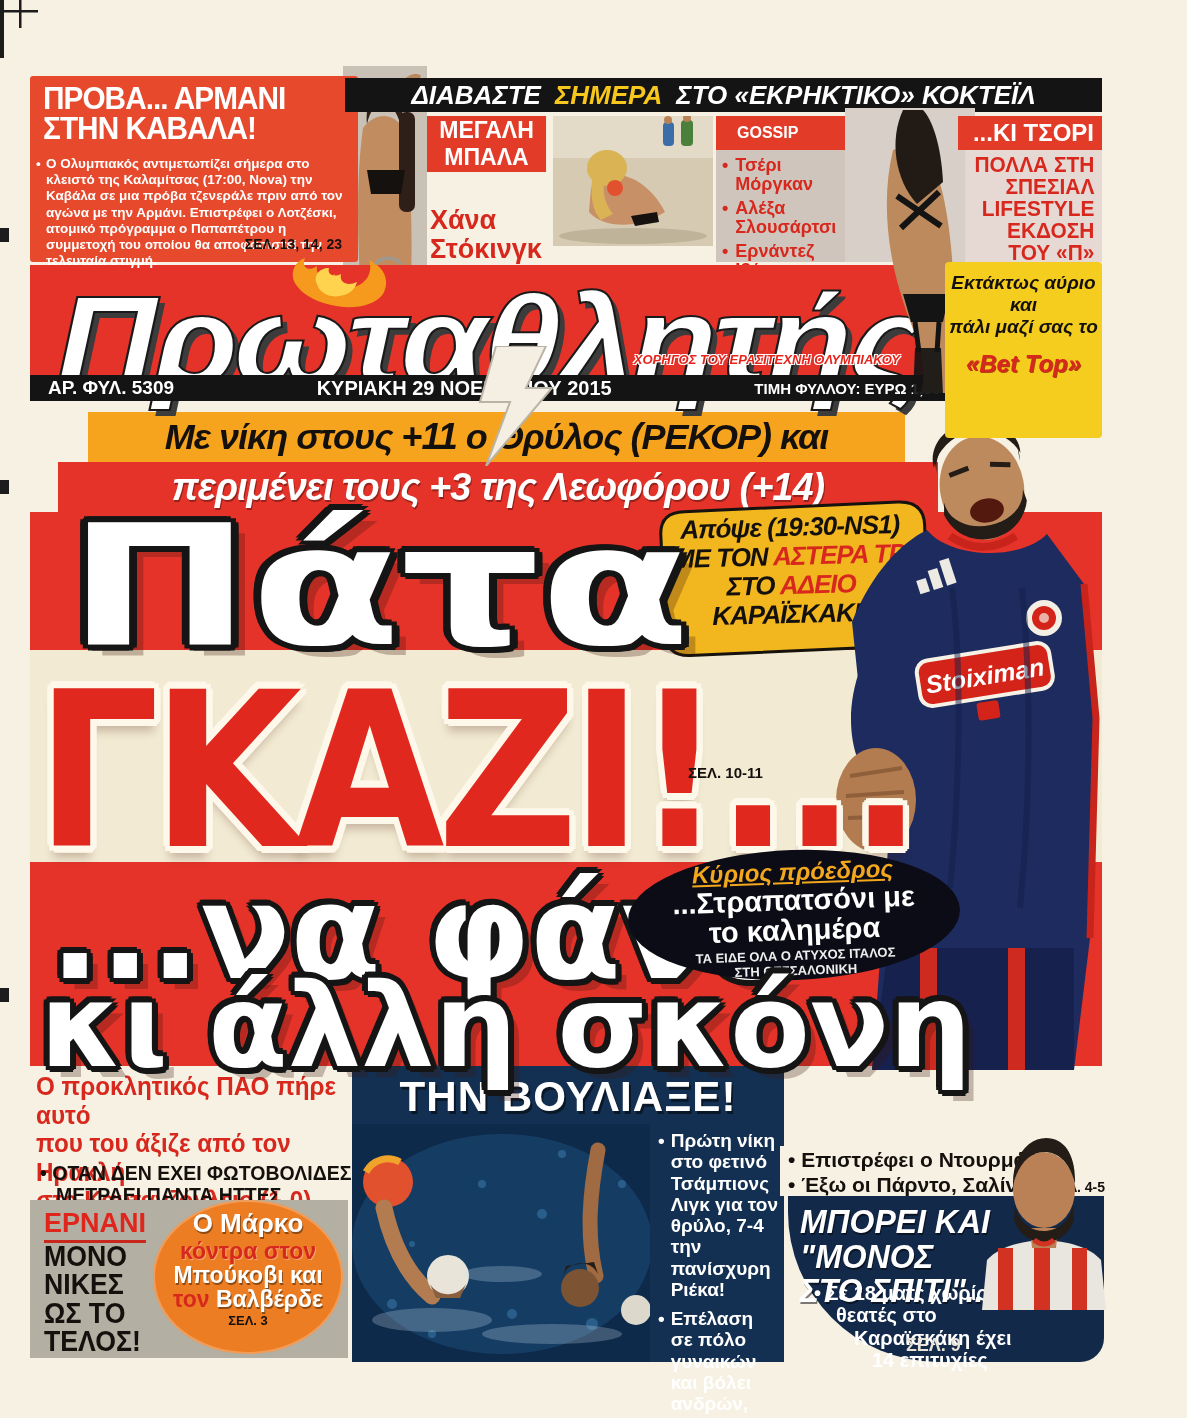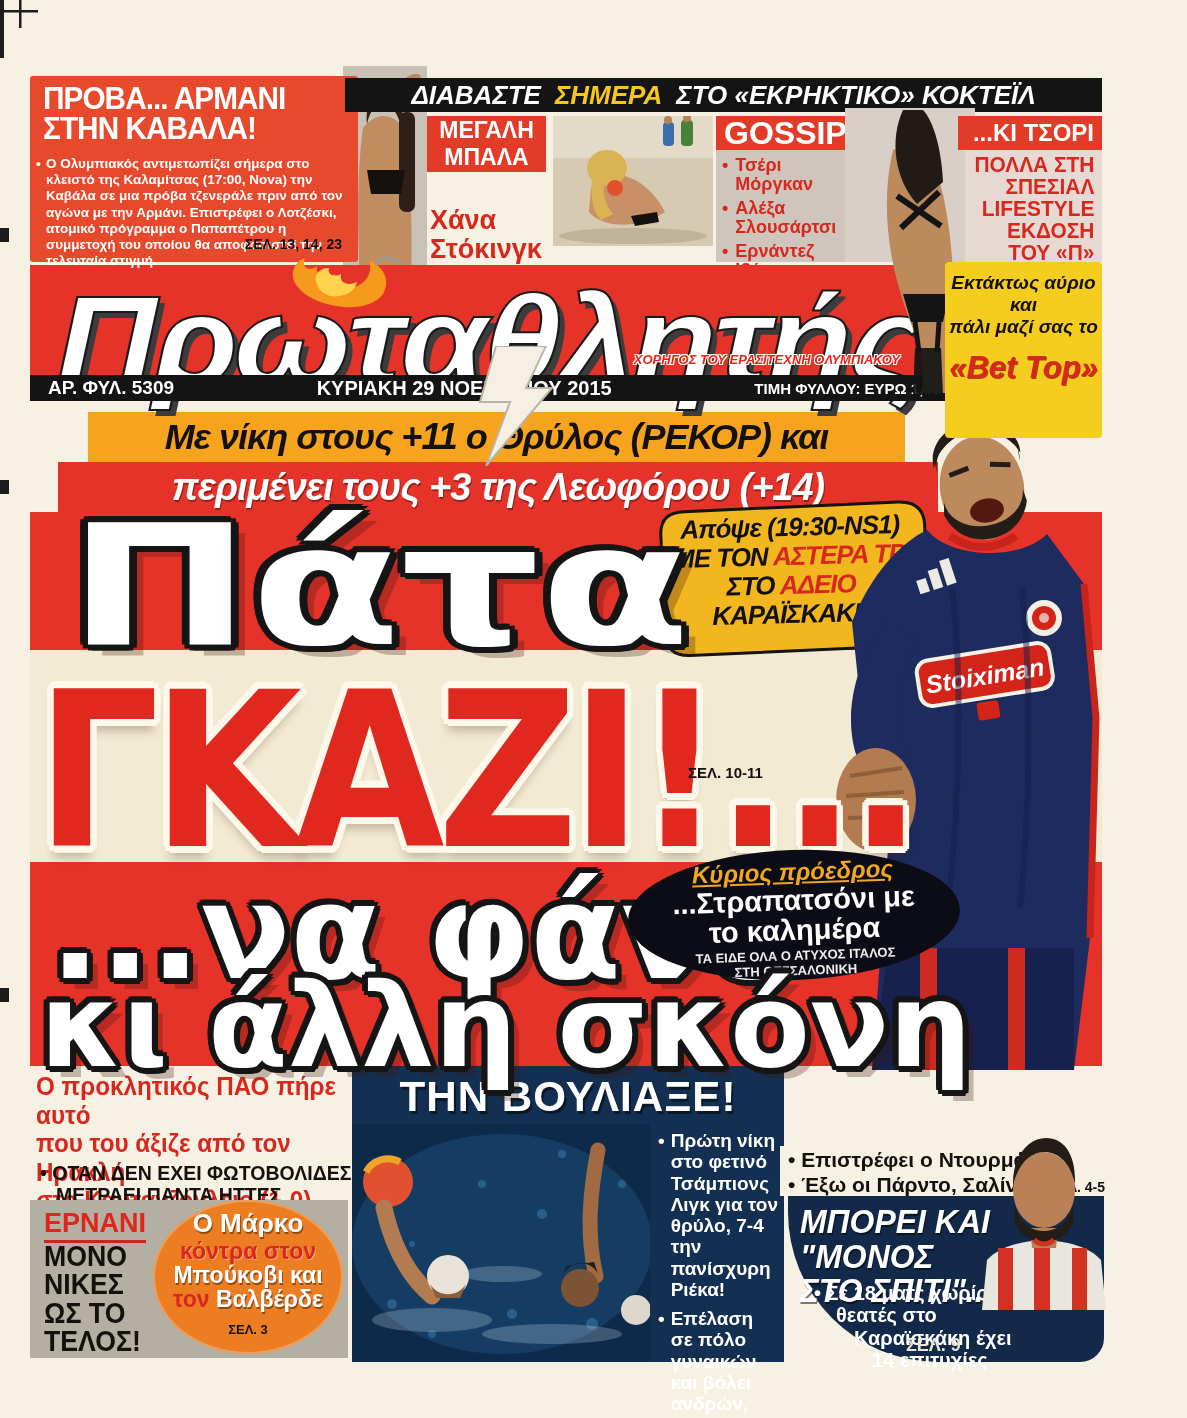--- a/index.html
+++ b/index.html
@@ -98,21 +98,21 @@
   <div class="abs ctr b" style="left:427px;top:116px;width:124px;height:56px;background:#e23c28;color:#fff;font-size:24px;line-height:27px;transform:scaleX(.96);transform-origin:left top">
     <div>ΜΕΓΑΛΗ</div>
     <div>ΜΠΑΛΑ</div>
   </div>
   <div class="abs b" style="left:430px;top:206px;font-size:27px;line-height:1.08;color:#d8281e">
     <div>Χάνα</div>
     <div>Στόκινγκ</div>
   </div>
 
   <div class="abs" style="left:716px;top:116px;width:130px;height:146px;background:#cfc5bc">
-    <div class="b" style="height:34px;background:#e23c28;color:#fff;font-size:32px;line-height:34px;padding-left:8px">
+    <div class="b" style="height:34px;background:#e23c28;color:#fff;font-size:16px;line-height:34px;padding-left:21px">
       <span>GOSSIP</span>
     </div>
     <div class="b" style="padding:6px 2px 0 6px;font-size:18px;line-height:1.08;color:#d8281e">
       <div class="gossip-item">
           <span class="dot">•</span>
           <span>Τσέρι Μόργκαν</span>
         </div>
       <div class="gossip-item">
           <span class="dot">•</span>
           <span>Αλέξα Σλουσάρτσι</span>
@@ -133,21 +133,21 @@
     <div>LIFESTYLE</div>
     <div>ΕΚΔΟΣΗ</div>
     <div>ΤΟΥ «Π»</div>
   </div>
 
   <div class="abs ctr" style="left:945px;top:262px;width:157px;height:176px;background:#f5cd1e;border-radius:4px;z-index:4">
     <div class="b i" style="font-size:19px;line-height:1.15;color:#14100d;padding-top:10px">
       <div>Εκτάκτως αύριο και</div>
       <div>πάλι μαζί σας το</div>
     </div>
-    <div class="b i" style="font-size:31px;color:#d8281e;margin-top:12px;text-shadow:1px 1px 0 #b0400f">«Bet Top»</div>
+    <div class="b i" style="font-size:24px;color:#d8281e;margin-top:12px;text-shadow:1px 1px 0 #b0400f">«Bet Top»</div>
   </div>
 
   <div class="abs" style="left:30px;top:265px;width:928px;height:110px;background:#e5332a;z-index:1"></div>
 
   <svg class="abs" style="left:287px;top:246px;width:118px;height:64px;z-index:2" viewBox="0 0 118 64">
     <path d="M10,40 C2,30 6,16 18,12 C14,22 22,26 30,20 C28,30 38,34 48,28 C44,40 56,46 70,40 C80,36 86,26 82,14 C96,20 104,34 96,48 C86,62 60,64 40,58 C26,54 16,48 10,40 Z" fill="#f59a1c"></path>
     <path d="M30,38 C26,30 32,22 42,22 C40,28 46,32 54,28 C52,38 62,40 70,36 C68,46 56,52 44,50 C36,48 32,44 30,38 Z" fill="#ffd34d"></path>
     <path d="M88,18 C96,10 108,10 114,18" stroke="#9a9a92" stroke-width="3" fill="none"></path>
   </svg>
 
@@ -250,21 +250,21 @@
       <div>ΜΟΝΟ</div>
       <div>ΝΙΚΕΣ</div>
       <div>ΩΣ ΤΟ</div>
       <div>ΤΕΛΟΣ!</div>
     </div>
     <div class="abs ctr" style="left:123px;top:0;width:190px;height:154px;background:#ec7d22;border-radius:50%;box-shadow:0 0 0 2px rgba(255,255,255,.25) inset">
       <div class="b" style="font-size:26px;color:#fff;padding-top:8px;text-shadow:1px 2px 0 rgba(0,0,0,.4)">Ο Μάρκο</div>
       <div class="b" style="font-size:23px;color:#d8281e;line-height:1.05;text-shadow:1px 1px 0 rgba(255,255,255,.35)">κόντρα στον</div>
       <div class="b" style="font-size:23px;color:#fff;line-height:1.05;text-shadow:1px 2px 0 rgba(0,0,0,.4)">Μπούκοβι και</div>
       <div class="b" style="font-size:23px;line-height:1.05"><span style="color:#d8281e">τον</span> <span style="color:#fff;text-shadow:1px 2px 0 rgba(0,0,0,.4)">Βαλβέρδε</span></div>
-      <div class="b" style="font-size:13px;color:#14100d;margin-top:11px">ΣΕΛ. 3</div>
+      <div class="b" style="font-size:13px;color:#14100d;margin-top:2px">ΣΕΛ. 3</div>
     </div>
   </div>
 
   <div class="abs" style="left:352px;top:1066px;width:432px;height:296px;background:#133052">
     <div class="abs b ctr nw" style="left:0;top:6px;width:432px;font-size:43px;color:#fff;letter-spacing:1px;text-shadow:2px 3px 0 rgba(0,0,0,.5);transform:scaleX(.98);transform-origin:center top">ΤΗΝ ΒΟΥΛΙΑΞΕ!</div>
     <svg class="abs" style="left:0;top:58px;width:298px;height:238px" viewBox="0 0 298 238">
       <rect width="298" height="238" fill="#0d2a4a"></rect>
       <ellipse cx="150" cy="120" rx="150" ry="110" fill="#1e5585" opacity=".45"></ellipse>
       <g fill="#3f7fb0" opacity=".5">
         <circle cx="40" cy="180" r="5"></circle>

